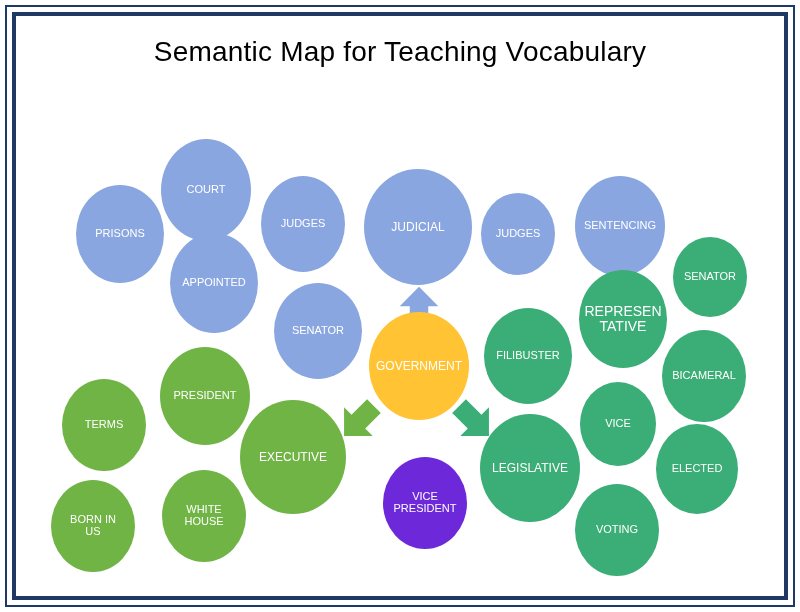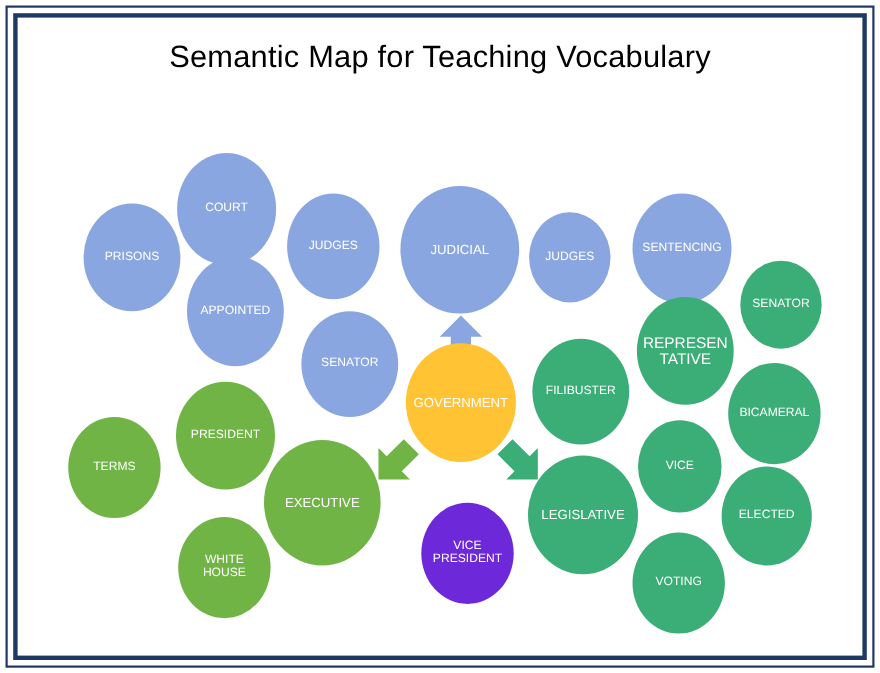--- a/index.html
+++ b/index.html
@@ -168,19 +168,23 @@
       <div class="node" style="left: 160px; top: 347px; width: 90px; height: 98px; background: rgb(112, 180, 70); font-size: 11px; color: rgb(255, 255, 255);">
         <span class="label">PRESIDENT</span>
       </div>
       <div class="node" style="left: 240px; top: 400px; width: 106px; height: 114px; background: rgb(112, 180, 70); font-size: 12px; color: rgb(255, 255, 255);">
         <span class="label">EXECUTIVE</span>
       </div>
       <div class="node" style="left: 162px; top: 470px; width: 84px; height: 92px; background: rgb(112, 180, 70); font-size: 11px; color: rgb(255, 255, 255);">
         <span class="label">WHITE
 HOUSE</span>
       </div>
+      <div class="node" style="left: 51px; top: 480px; width: 84px; height: 92px; background: rgb(112, 180, 70); font-size: 11px; color: rgb(255, 255, 255);">
+        <span class="label">BORN IN
+US</span>
+      </div>
       <div class="node" style="left: 383px; top: 457px; width: 84px; height: 92px; background: #6d28d9; font-size: 11px; color: rgb(255, 255, 255);">
         <span class="label">VICE
 PRESIDENT</span>
       </div>
     </div>
 
 </div>
 
 </body></html>

